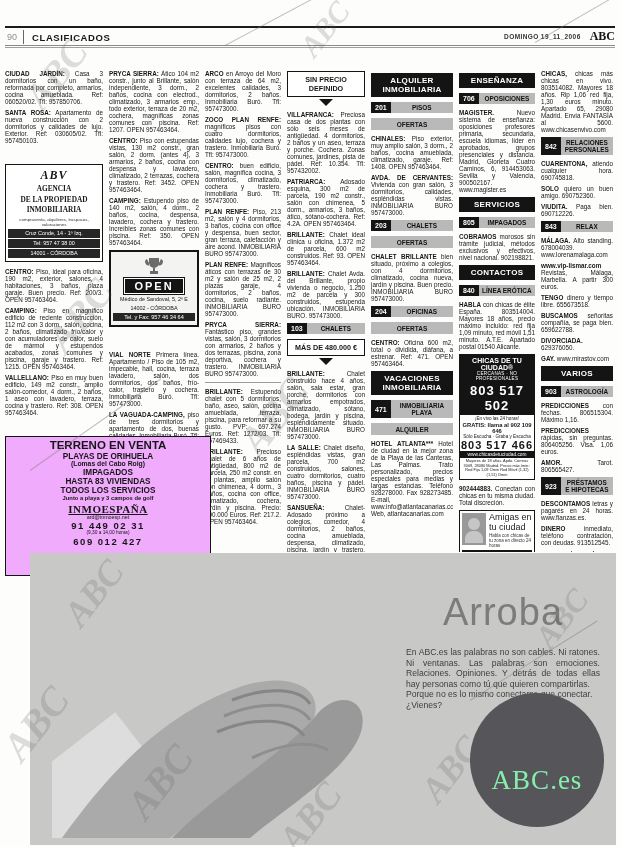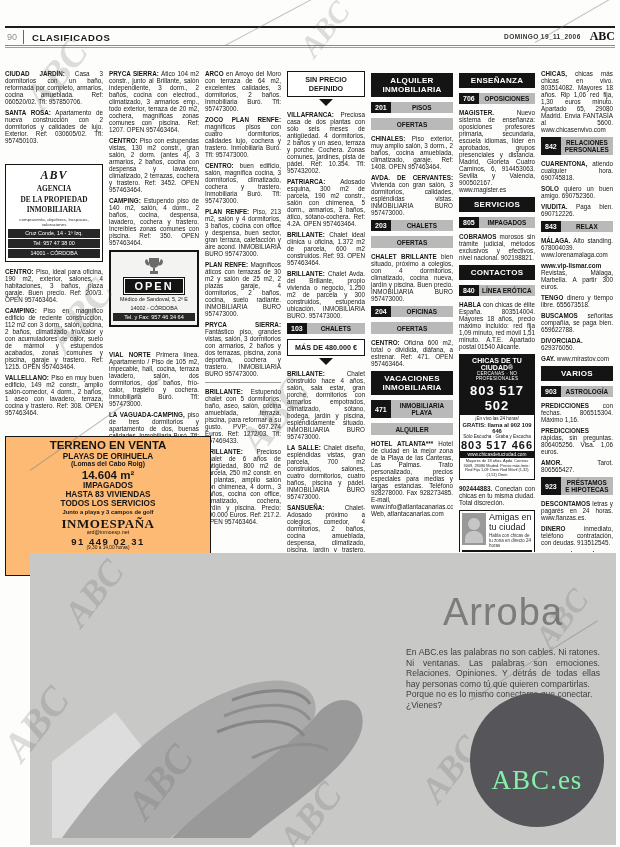--- a/index.html
+++ b/index.html
@@ -55,27 +55,27 @@
 
   .openad{border:2px solid #141414;text-align:center;padding:4px 2px;margin:2px 0 24px;background:#f3f3f1;}
   .openad .cup{height:20px;}
   .open-logo{display:inline-block;background:#141414;color:#fff;font-weight:bold;font-size:11px;
     letter-spacing:2px;padding:1px 9px;border:1px solid #fff;outline:1px solid #141414;margin-top:1px;}
   .openad .addr{font-size:5.4px;line-height:6.5px;margin-top:2px;}
   .openad .strip{background:#262626;color:#fff;font-size:5.6px;padding:1px 0;margin-top:2px;}
 
   
   .terreno{position:absolute;left:5px;top:436px;width:206px;height:140px;border:1px solid #141414;
-    background:#fdba74;text-align:center;padding:3px 2px;box-sizing:border-box;overflow:hidden;line-height:1;}
+    background:#f0abfc;text-align:center;padding:3px 2px;box-sizing:border-box;overflow:hidden;line-height:1;}
   .terreno .xl{font-size:11.5px;font-weight:bold;}
   .terreno .lg{font-size:8.2px;font-weight:bold;margin-top:1px;}
   .terreno .md{font-size:6.8px;font-weight:bold;}
   .terreno .xl2{font-size:11.5px;font-weight:bold;margin-top:2px;}
   .terreno .smb{font-size:5.8px;font-weight:bold;margin-top:1px;}
-  .terreno .serif{font-family:"Liberation Serif",serif;font-size:13px;font-weight:bold;letter-spacing:.5px;margin-top:2px;}
+  .terreno .serif{font-family:"Liberation Serif",serif;font-size:11px;font-weight:bold;letter-spacing:.5px;margin-top:2px;text-decoration:underline;}
   .terreno .sm{font-size:5.4px;}
   .terreno .ph{font-size:9.5px;font-weight:bold;letter-spacing:1.5px;margin-top:1px;}
   .terreno .xs{font-size:4.8px;}
 
   
   .chicas{border:1px solid #141414;margin:0 0 5px;text-align:center;background:#fff;overflow:hidden;}
   .c-blk{background:#141414;color:#fff;}
   .c-title{font-size:7px;font-weight:bold;padding-top:2px;}
   .c-sub{font-size:4.6px;letter-spacing:.3px;padding-bottom:1px;}
   .c-phone{font-size:13px;font-weight:bold;letter-spacing:1px;padding:1px 0 2px;}
@@ -294,21 +294,20 @@
         <p class="ad"><b>DESCONTAMOS</b> letras y pagarés en 24 horas. www.fianzas.es.</p>
         <p class="ad"><b>DINERO</b> inmediato, teléfono contratación, con deudas. 913512545.</p>
         <p class="ad"><b>www.prestamosalmomento.com.</b> Teléfono 656975859.</p>
       </div>
     </div>
 
   <div class="terreno" id="terreno">
       <div class="xl">TERRENO EN VENTA</div>
       <div class="lg">PLAYAS DE ORIHUELA</div>
       <div class="md">(Lomas del Cabo Roig)</div>
-      <div class="xl2">14.604 m²</div>
       <div class="lg">IMPAGADOS</div>
       <div class="lg">HASTA 83 VIVIENDAS</div>
       <div class="lg">TODOS LOS SERVICIOS</div>
       <div class="smb">Junto a playa y 3 campos de golf</div>
       <div class="serif">INMOESPAÑA</div>
       <div class="sm">ard@inmoesp.net</div>
       <div class="ph">91 449 02 31</div>
       <div class="xs">(9,30 a 14,00 horas)</div>
       <div class="ph">609 012 427</div>
     </div>

